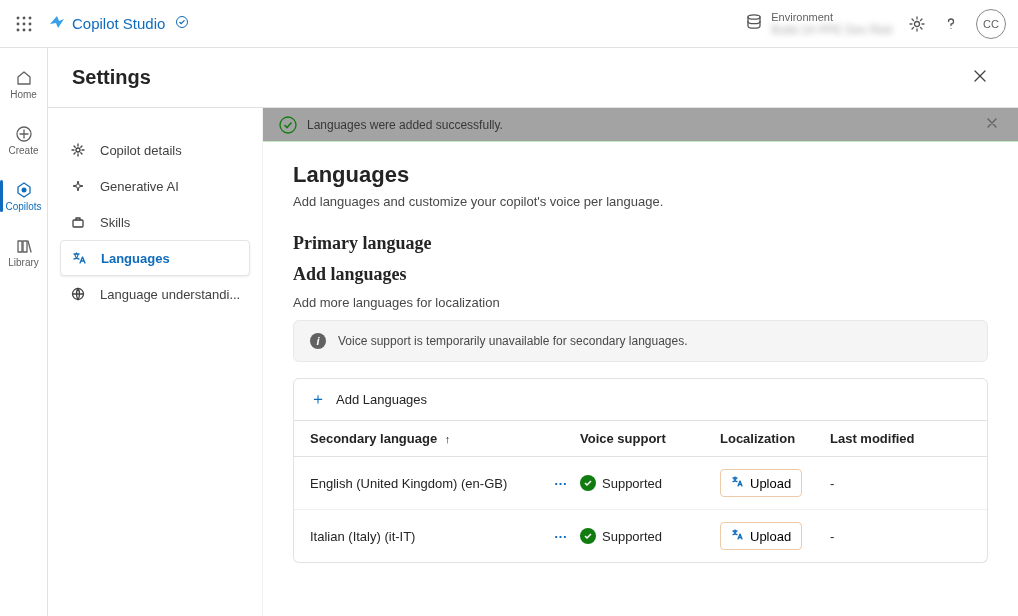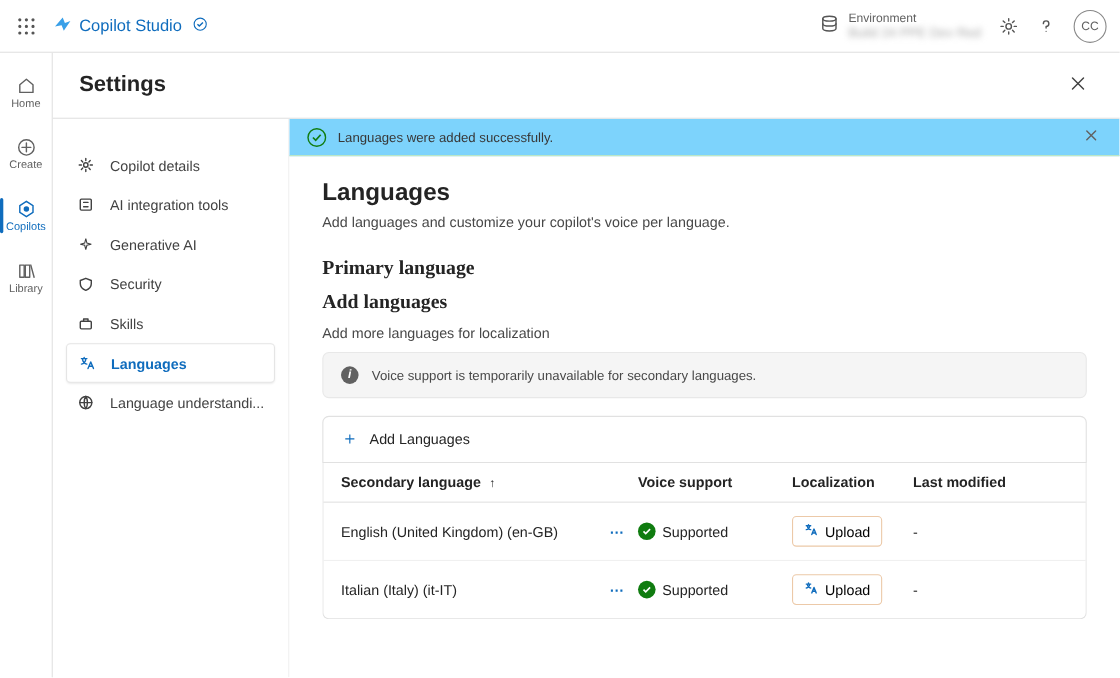--- a/index.html
+++ b/index.html
@@ -23,21 +23,21 @@
     .content { flex: 1; display: flex; flex-direction: column; }
     .settings-header { height: 60px; display: flex; align-items: center; padding: 0 24px; border-bottom: 1px solid #e1e1e1; }
     .settings-title { font-size: 20px; font-weight: 600; }
     .close-btn { margin-left: auto; cursor: pointer; padding: 6px; }
     .settings-body { flex: 1; display: flex; overflow: hidden; }
     .sidebar { width: 215px; padding: 24px 12px; border-right: 1px solid #f0f0f0; }
     .sidebar-item { height: 36px; display: flex; align-items: center; gap: 14px; padding: 0 10px; border-radius: 4px; cursor: pointer; color: #424242; font-size: 13px; white-space: nowrap; overflow: hidden; text-overflow: ellipsis; }
     .sidebar-item.active { background: #fff; color: #0f6cbd; font-weight: 600; box-shadow: 0 1px 2px rgba(0,0,0,0.08); border: 1px solid #e5e5e5;}
     .sidebar-item .si-icon { width: 16px; height: 16px; flex-shrink: 0; display: flex; align-items: center; justify-content: center; }
     .panel { flex: 1; overflow: auto; }
-    .alert { background: #7dd3fc; height: 34px; display: flex; align-items: center; padding: 0 16px; border-bottom: 1px solid #c3e8c0; }
+    .alert { background: #a3a3a3; height: 34px; display: flex; align-items: center; padding: 0 16px; border-bottom: 1px solid #c3e8c0; }
     .alert .a-icon { width: 18px; height: 18px; margin-right: 10px; }
     .alert-text { font-size: 12px; color: #383838; }
     .alert-close { margin-left: auto; cursor: pointer; color: #616161; padding: 4px; }
     .panel-inner { padding: 20px 30px; }
     .h1 { font-size: 22px; font-weight: 600; margin-bottom: 6px; }
     .desc { font-size: 13px; color: #484848; margin-bottom: 24px; }
     .h2 { font-size: 18px; font-weight: 600; margin-bottom: 10px; font-family: Liberation Serif, serif; }
     .primary-box { border: 1px solid #e1e1e1; border-radius: 6px; padding: 14px 16px; display: flex; gap: 14px; margin-bottom: 28px; }
     .primary-name { font-weight: 600; font-size: 14px; }
     .primary-sub { display: flex; align-items: center; gap: 6px; margin-top: 4px; font-size: 12px; color: #616161; }
@@ -177,42 +177,25 @@
           <span class="si-icon">
               <svg class="stroke" width="14" height="14" viewBox="0 0 14 14">
                 <circle cx="7" cy="7" r="2"></circle>
                 <path d="M7 1 V3 M7 11 V13 M1 7 H3 M11 7 H13 M3 3 L4.2 4.2 M9.8 9.8 L11 11 M3 11 L4.2 9.8 M9.8 4.2 L11 3"></path>
               </svg>
             </span>
           <span>Copilot details</span>
         </div>
         <div class="sidebar-item">
           <span class="si-icon">
-              <svg class="stroke" width="14" height="14" viewBox="0 0 14 14">
-                <rect x="2" y="2" width="10" height="10" rx="1"></rect>
-                <path d="M5 5 H9 M5 9 H9"></path>
-              </svg>
-            </span>
-          <span>AI integration tools</span>
-        </div>
-        <div class="sidebar-item">
-          <span class="si-icon">
               <svg width="14" height="14" viewBox="0 0 14 14">
                 <path d="M7 2 L8 6 L12 7 L8 8 L7 12 L6 8 L2 7 L6 6 Z" fill="none" stroke="currentColor" stroke-width="1"></path>
               </svg>
             </span>
           <span>Generative AI</span>
-        </div>
-        <div class="sidebar-item">
-          <span class="si-icon">
-              <svg class="stroke" width="14" height="14" viewBox="0 0 14 14">
-                <path d="M7 2 L12 4 V7 C12 10 9.5 12 7 13 C4.5 12 2 10 2 7 V4 Z"></path>
-              </svg>
-            </span>
-          <span>Security</span>
         </div>
         <div class="sidebar-item">
           <span class="si-icon">
               <svg class="stroke" width="14" height="14" viewBox="0 0 14 14">
                 <rect x="2" y="5" width="10" height="7" rx="1"></rect>
                 <path d="M5 5 V3 H9 V5"></path>
               </svg>
             </span>
           <span>Skills</span>
         </div>

